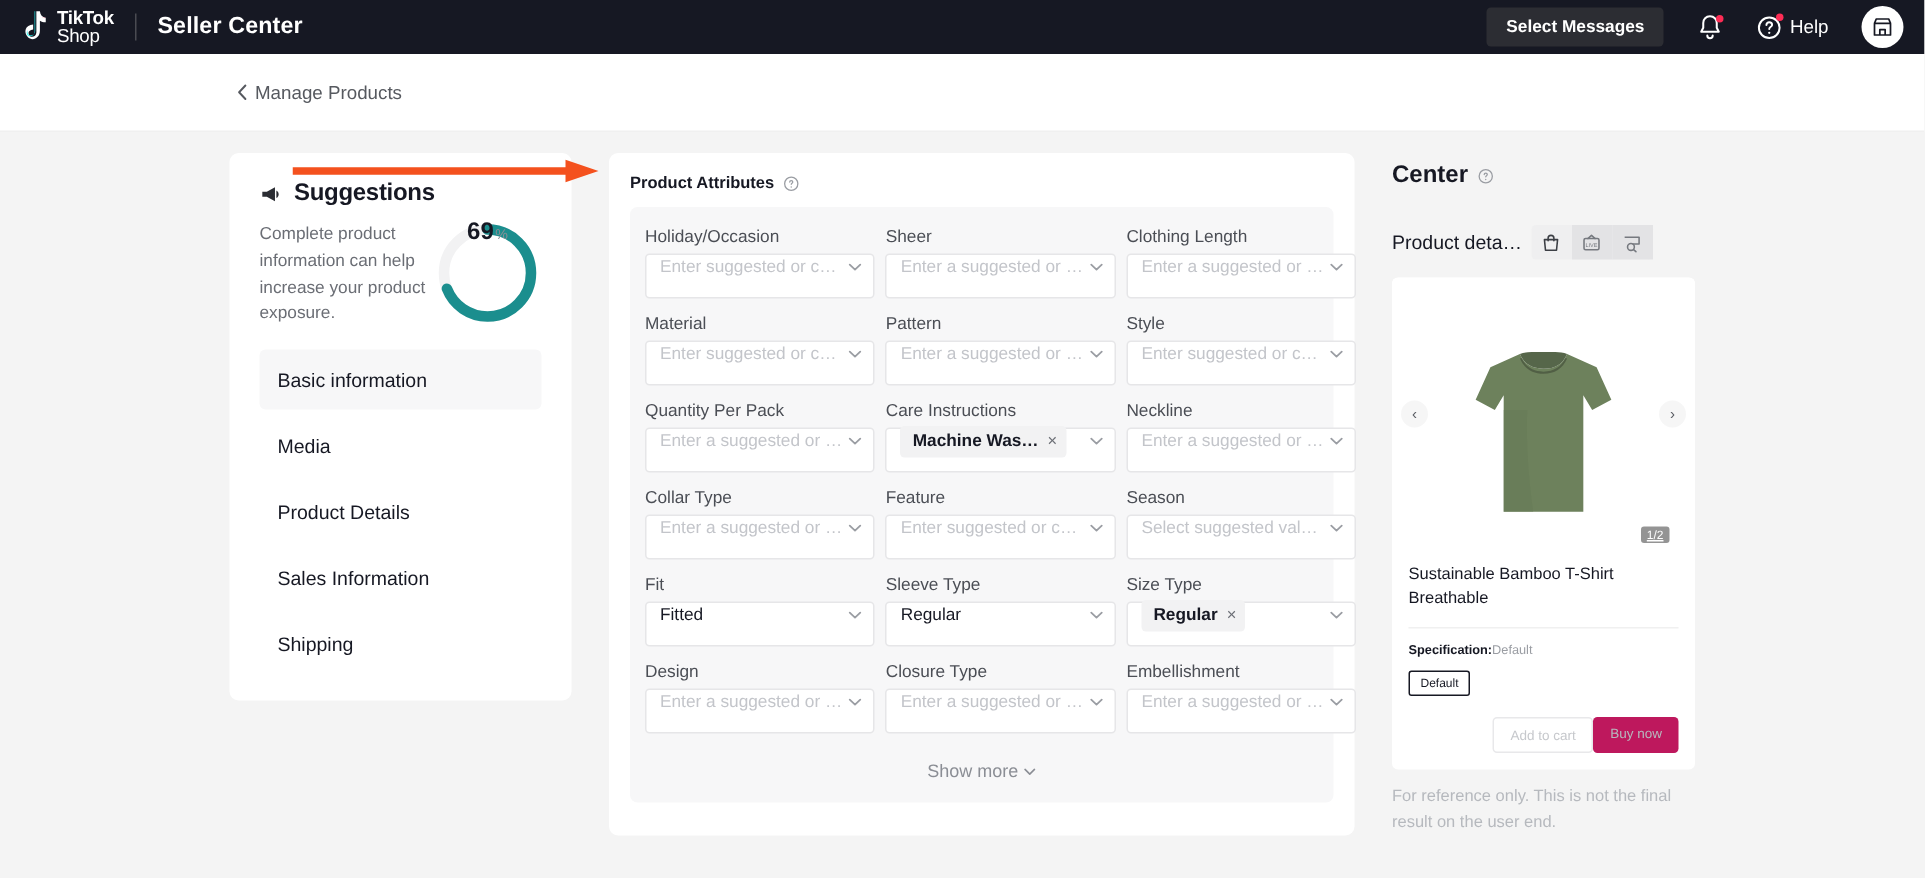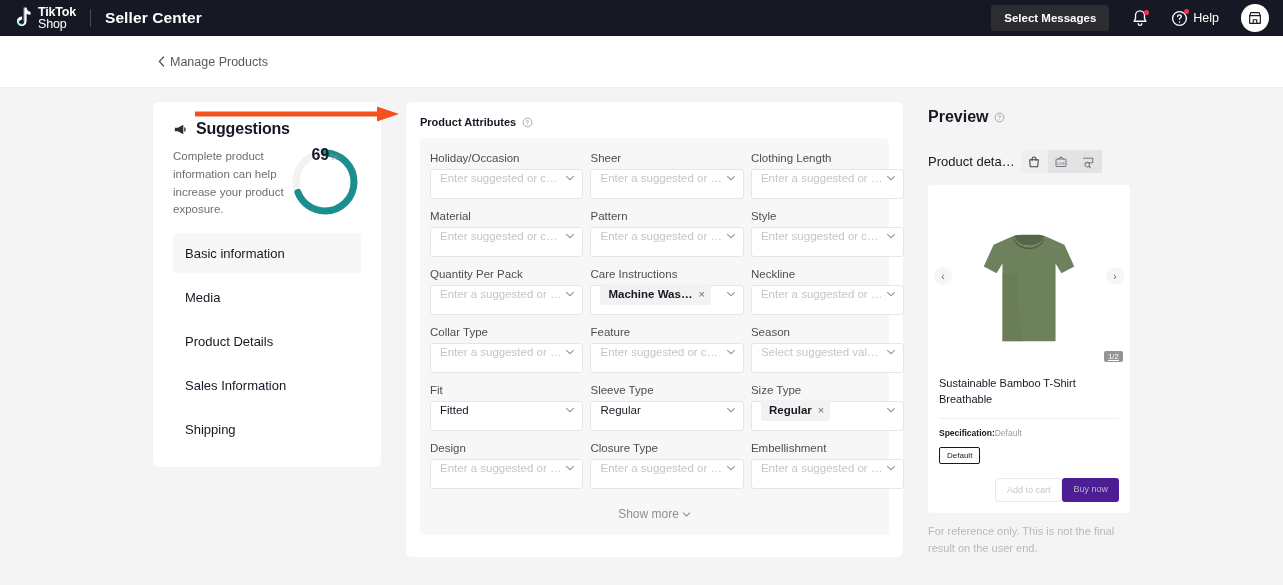--- a/index.html
+++ b/index.html
@@ -122,34 +122,34 @@
   .phone-card { background: #fff; border-radius: 4px; margin-top: 12px; overflow: hidden; height: 328px;
     display: flex; flex-direction: column; }
   .ph-img { position: relative; height: 182px; background: #fff; display: flex; align-items: flex-end; justify-content: center; }
   .tee { position: relative; width: 118px; height: 150px; }
   .carrow {
     position: absolute; top: 50%; transform: translateY(-50%);
     width: 18px; height: 18px; border-radius: 50%; background: rgba(245,245,245,.9);
     display: flex; align-items: center; justify-content: center; font-size: 10px; color: #5b5e65; cursor: pointer;
   }
   .badge-12 {
-    position: absolute; right: 7px; bottom: 5px; background: rgba(0,0,0,.42); color: #fff;
+    position: absolute; right: 17px; bottom: 5px; background: rgba(0,0,0,.42); color: #fff;
     font-size: 8px; border-radius: 2px; padding: 1px 4px; text-decoration: underline;
   }
   .ph-body { padding: 9px 11px 0 11px; flex: 1; }
   .ph-name { font-size: 11px; color: #161823; line-height: 1.45; }
   .ph-div { height: 1px; background: #f0f0f0; margin: 10px 0 9px 0; }
   .ph-spec { font-size: 8.5px; }
   .ph-spec b { color: #161823; }
   .ph-spec span { color: #9a9da3; }
   .ph-default { display: inline-block; border: 1px solid #161823; border-radius: 2px; font-size: 8px; padding: 3px 7px; margin-top: 9px; }
   .ph-foot { display: flex; justify-content: flex-end; gap: 0; padding: 0 11px 11px 11px; }
   .ph-btn { font-size: 9px; padding: 6px 11px; border-radius: 3px; }
   .btn-cart { border: 1px solid #e8e8ea; color: #c6c8cc; background: #fff; }
-  .btn-buy { background: #4c1d95; color: #b6b9be; }
+  .btn-buy { background: #be185d; color: #b6b9be; }
   .disclaim { font-size: 11px; color: #b6b9be; line-height: 1.5; margin-top: 10px; }
 
   
   .arrow-anno { position: absolute; left: 195px; top: 104px; z-index: 50; pointer-events: none; }
 </style>
 </head>
 <body>
 
 <div class="topbar">
   <div class="logo-wrap">
@@ -440,21 +440,21 @@
           <svg width="9" height="9" viewBox="0 0 10 10" fill="none" stroke="#8b8e95" stroke-width="1.2">
             <path d="M1.5 3.3 5 6.7l3.5-3.4" stroke-linecap="round" stroke-linejoin="round"></path>
           </svg>
         </div>
       </div>
     </div>
   </div>
 
   <div class="right-col">
     <div class="prev-title">
-      <span>Preview</span>
+      <span>Center</span>
       <svg width="11" height="11" viewBox="0 0 14 14" fill="none" stroke="#9a9da3" stroke-width="1.1">
         <circle cx="7" cy="7" r="5.6"></circle>
         <path d="M5.7 5.6c0-.7.6-1.3 1.3-1.3s1.3.6 1.3 1.3c0 .9-1.3.9-1.3 1.9" stroke-linecap="round"></path>
         <circle cx="7" cy="9.8" r=".6" fill="#9a9da3" stroke="none"></circle>
       </svg>
     </div>
 
     <div class="prev-row">
       <span class="prev-label">Product deta…</span>
       <div class="seg">

